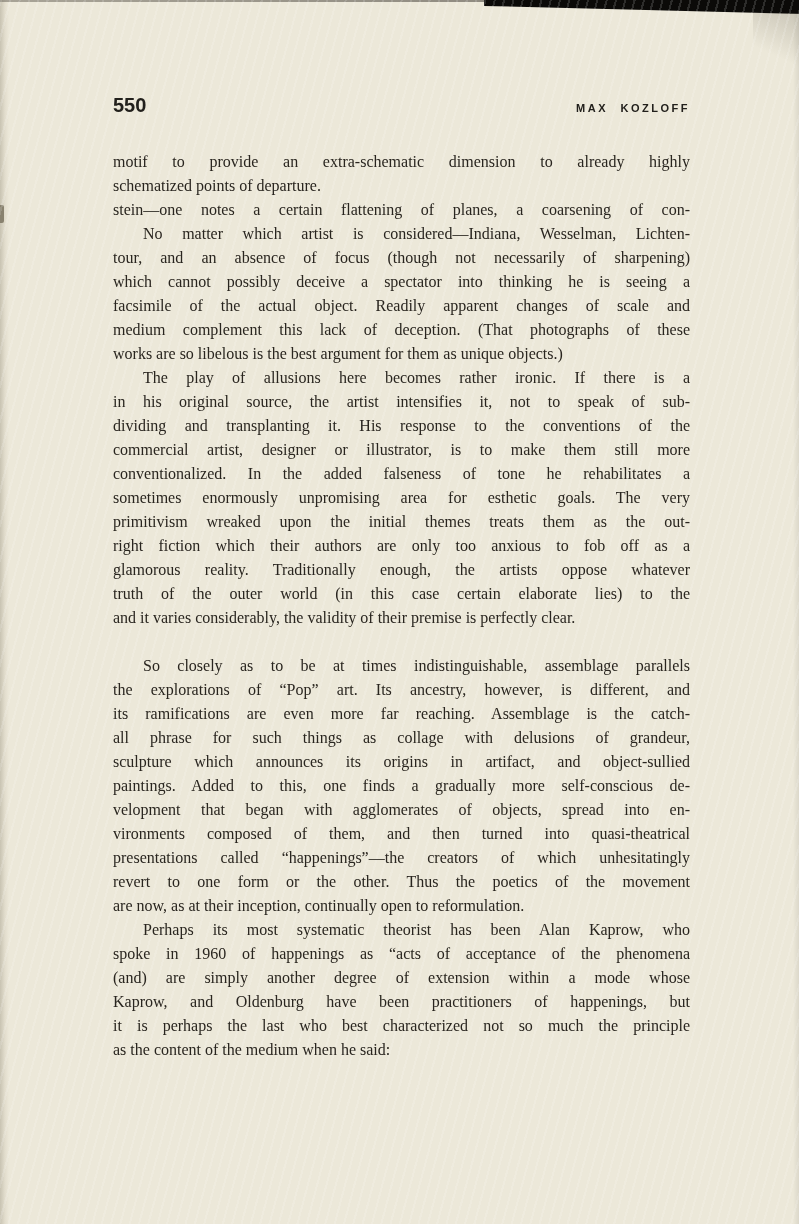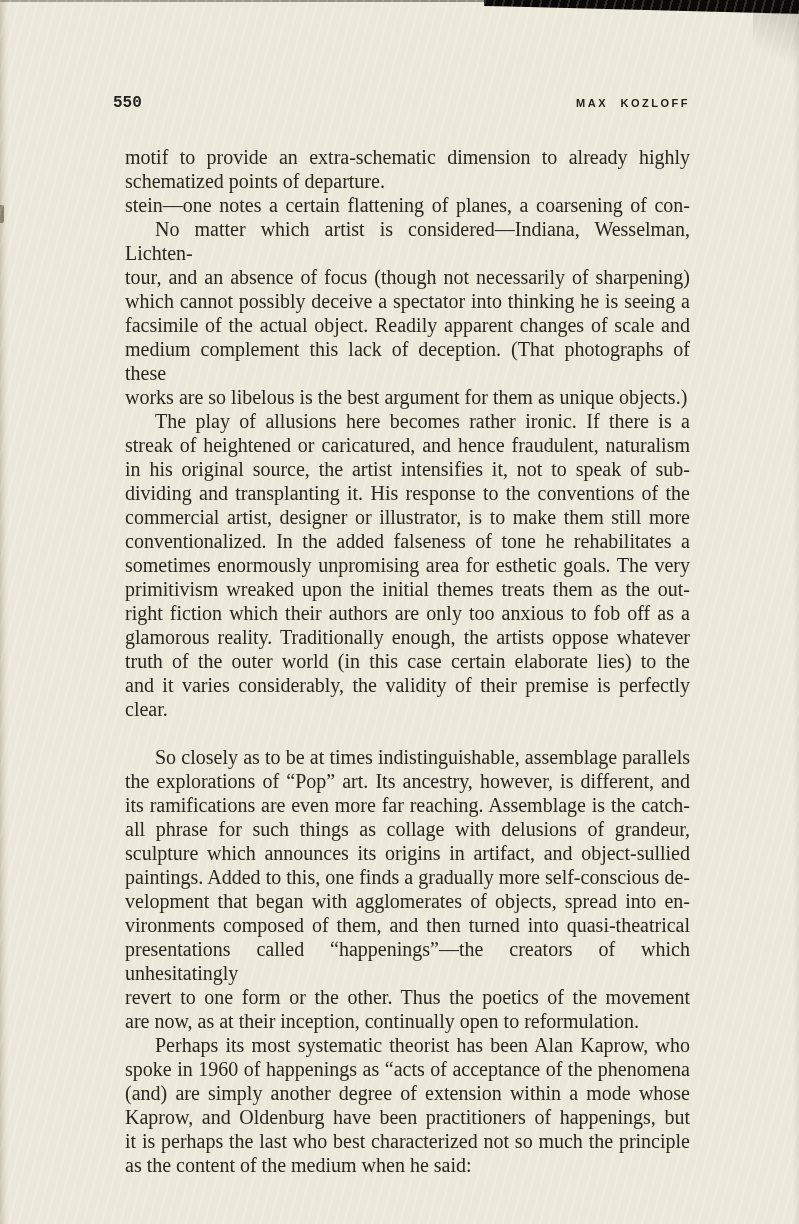--- a/index.html
+++ b/index.html
@@ -70,34 +70,32 @@
   }
   header.running {
     display: flex;
     justify-content: space-between;
     align-items: baseline;
     font-family: "Liberation Sans", sans-serif;
     font-weight: bold;
     color: #22201c;
   }
   .page-num {
-    font-size: 16px;
-    font-family: Liberation Mono, monospace;
+    font-size: 20px;
   }
   .running-head {
     font-size: 11px;
     letter-spacing: 2.5px;
     word-spacing: 7px;
   }
   main.body-text {
     margin-top: 33px;
-    font-size: 20px;
+    font-size: 16px;
     line-height: 24px;
     color: #29251f;
-    margin-left: 12px;
   }
   .para { margin: 0; }
   .para.gap { margin-top: 24px; }
   .para .line {
     text-align: justify;
     text-align-last: justify;
   }
   .para .line.last {
     text-align-last: left;
   }
@@ -131,21 +129,20 @@
           <div class="line">stein—one notes a certain flattening of planes, a coarsening of con-</div>
           <div class="line first">No matter which artist is considered—Indiana, Wesselman, Lichten-</div>
           <div class="line">tour, and an absence of focus (though not necessarily of sharpening)</div>
           <div class="line">which cannot possibly deceive a spectator into thinking he is seeing a</div>
           <div class="line">facsimile of the actual object. Readily apparent changes of scale and</div>
           <div class="line">medium complement this lack of deception. (That photographs of these</div>
           <div class="line last">works are so libelous is the best argument for them as unique objects.)</div>
         </div>
         <div class="para indent">
           <div class="line first">The play of allusions here becomes rather ironic. If there is a</div>
-          <div class="line">streak of heightened or caricatured, and hence fraudulent, naturalism</div>
           <div class="line">in his original source, the artist intensifies it, not to speak of sub-</div>
           <div class="line">dividing and transplanting it. His response to the conventions of the</div>
           <div class="line">commercial artist, designer or illustrator, is to make them still more</div>
           <div class="line">conventionalized. In the added falseness of tone he rehabilitates a</div>
           <div class="line">sometimes enormously unpromising area for esthetic goals. The very</div>
           <div class="line">primitivism wreaked upon the initial themes treats them as the out-</div>
           <div class="line">right fiction which their authors are only too anxious to fob off as a</div>
           <div class="line">glamorous reality. Traditionally enough, the artists oppose whatever</div>
           <div class="line">truth of the outer world (in this case certain elaborate lies) to the</div>
           <div class="line last">and it varies considerably, the validity of their premise is perfectly clear.</div>

